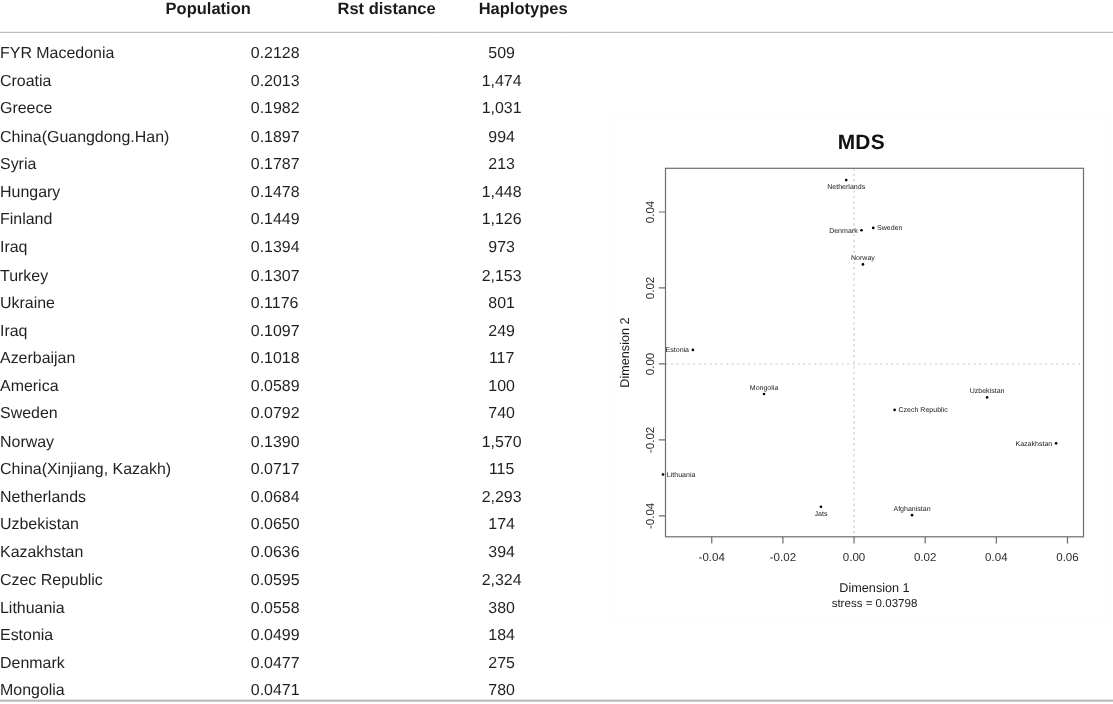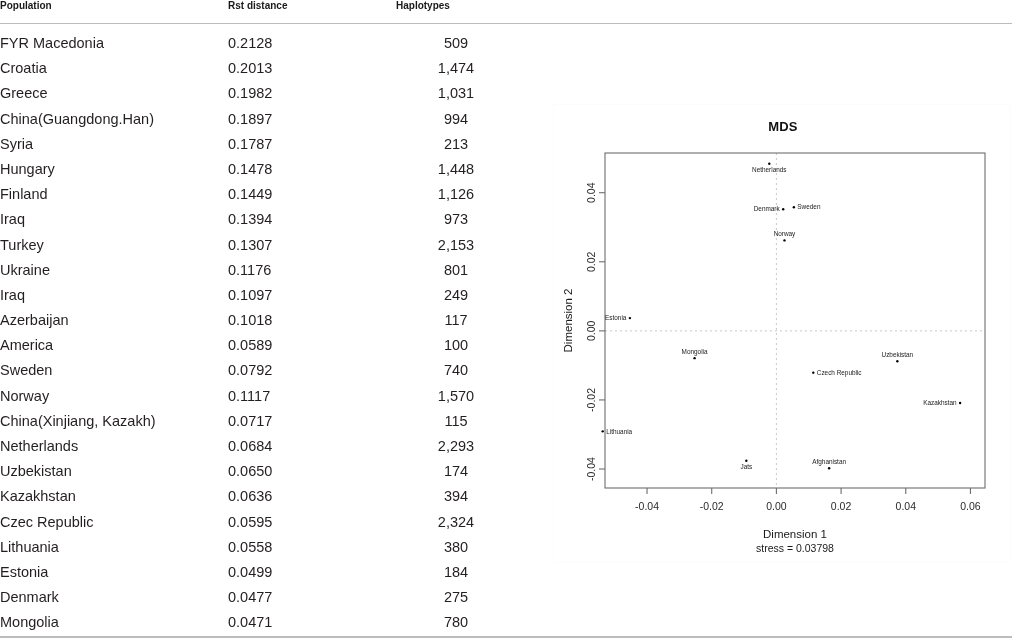--- a/index.html
+++ b/index.html
@@ -21,22 +21,22 @@
     position: absolute;
     left: 0; top: 0;
     width: 1012px;
   }
   table.data-table {
     border-collapse: collapse;
     width: 1012px;
     table-layout: fixed;
   }
   table.data-table th {
-    text-align: left;
-    font-size: 10px;
+    text-align: right;
+    font-size: 15px;
     font-weight: bold;
     color: #1a1a1a;
     padding: 0 0 12px 0;
     border-bottom: 1.6px solid #bcbcbc;
     vertical-align: bottom;
   }
   table.data-table tbody tr:first-child td { padding-top: 11px; margin-left: 32px; }
   table.data-table td {
     font-size: 14.5px;
     font-weight: normal;
@@ -75,21 +75,21 @@
     background: #ffffff;
     border: 1px solid #fcfcfc;
     box-sizing: border-box;
   }
   .chart-title {
     position: absolute;
     left: 0;
     top: 14px;
     width: 458px;
     text-align: center;
-    font-size: 13px;
+    font-size: 19px;
     font-weight: bold;
     color: #111111;
     letter-spacing: .2px;
   }
   .plot-svg {
     position: absolute;
     left: 0; top: 0;
     width: 458px;
     height: 459px;
   }
@@ -207,21 +207,21 @@
           <td class="col-pad"></td>
         </tr>
         <tr>
           <td class="col-pop">Sweden</td>
           <td class="col-rst cell-rst">0.0792</td>
           <td class="col-hap cell-hap">740</td>
           <td class="col-pad"></td>
         </tr>
         <tr>
           <td class="col-pop">Norway</td>
-          <td class="col-rst cell-rst">0.1117</td>
+          <td class="col-rst cell-rst">0.1390</td>
           <td class="col-hap cell-hap">1,570</td>
           <td class="col-pad"></td>
         </tr>
         <tr>
           <td class="col-pop">China(Xinjiang, Kazakh)</td>
           <td class="col-rst cell-rst">0.0717</td>
           <td class="col-hap cell-hap">115</td>
           <td class="col-pad"></td>
         </tr>
         <tr>

